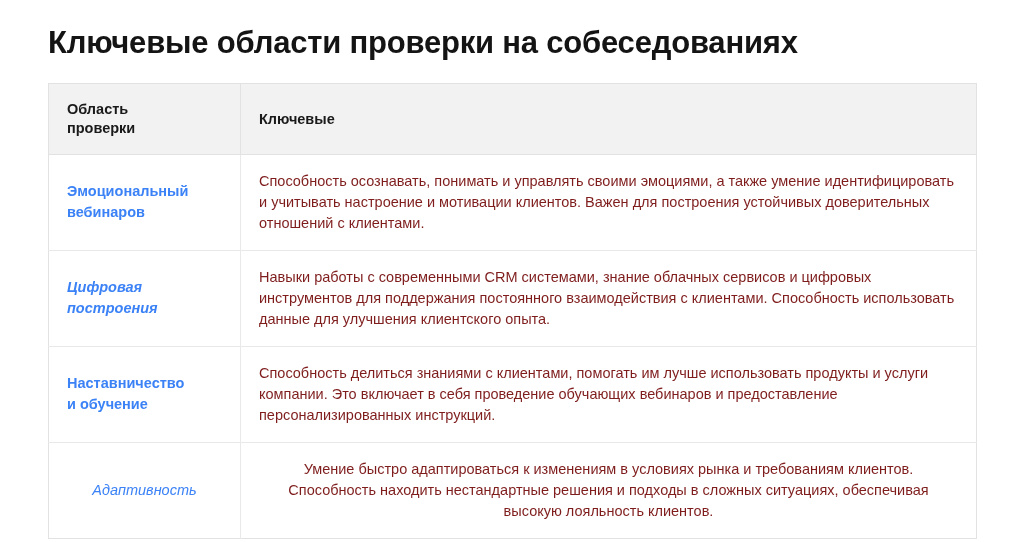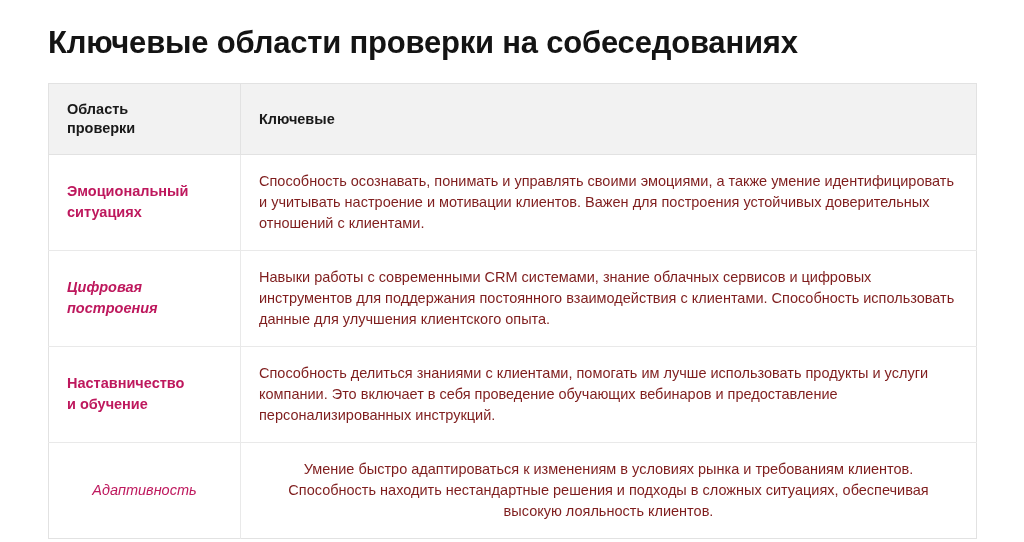--- a/index.html
+++ b/index.html
@@ -60,21 +60,21 @@
     font-size: 14.5px;
     background: #ffffff;
   }
   table.areas tbody tr:last-child td {
     border-bottom: none;
     text-align: center;
   }
   td.area {
     font-weight: bold;
     font-size: 14.5px;
-    color: #be185d;
+    color: #3b82f6;
     background: #fbfbfb;
     border-right: 1px solid #e9e9e9;
   }
   td.area.italic {
     font-style: italic;
   }
   td.area.italic-light {
     font-style: italic;
     font-weight: normal;
   }
@@ -100,21 +100,21 @@
           <div>Область</div>
           <div>проверки</div>
         </th>
         <th>Ключевые</th>
       </tr>
     </thead>
     <tbody>
       <tr>
         <td class="area">
           <div>Эмоциональный</div>
-          <div>ситуациях</div>
+          <div>вебинаров</div>
         </td>
         <td class="desc">Способность осознавать, понимать и управлять своими эмоциями, а также умение идентифицировать и учитывать настроение и мотивации клиентов. Важен для построения устойчивых доверительных отношений с клиентами.</td>
       </tr>
       <tr>
         <td class="area italic">
           <div>Цифровая</div>
           <div>построения</div>
         </td>
         <td class="desc">Навыки работы с современными CRM системами, знание облачных сервисов и цифровых инструментов для поддержания постоянного взаимодействия с клиентами. Способность использовать данные для улучшения клиентского опыта.</td>
       </tr>

